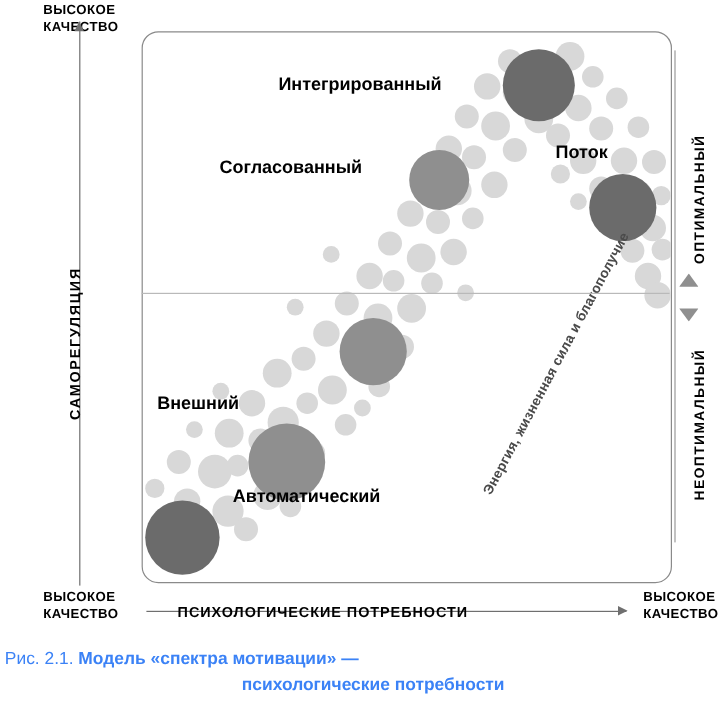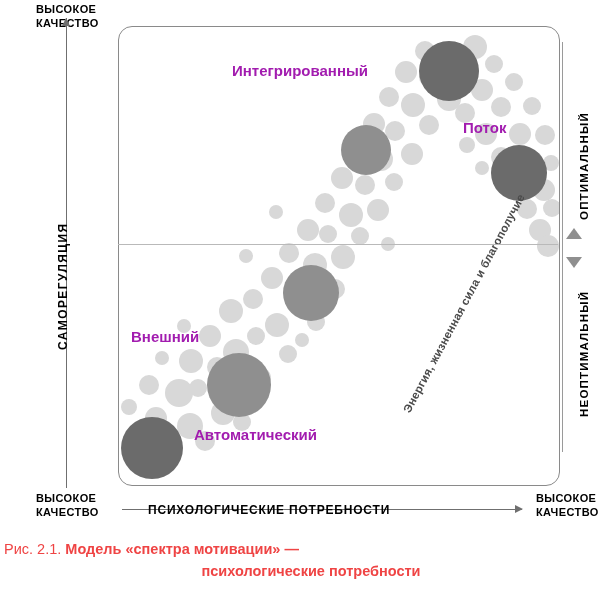--- a/index.html
+++ b/index.html
@@ -31,33 +31,33 @@
   
   .cloud{position:absolute;left:0;top:0;width:440px;height:458px;}
   .dot{position:absolute;border-radius:50%;background:#d8d8d8;}
 
   
   .bub{position:absolute;border-radius:50%;background:#6f6f6f;box-shadow:0 0 0 0 transparent;}
   .bub.dark{background:#6b6b6b;}
   .bub.mid{background:#8f8f8f;}
 
   
-  .blabel{position:absolute;font-size:15px;font-weight:700;color:#a21caf;white-space:nowrap;}
+  .blabel{position:absolute;font-size:15px;font-weight:700;color:#000000;white-space:nowrap;}
 
   
   .diag{position:absolute;font-size:11.5px;font-weight:700;color:#4a4a4a;white-space:nowrap;
         transform-origin:0 0;transform:rotate(-62deg);letter-spacing:.2px;}
 
   
   .rlabel{position:absolute;font-size:11.5px;font-weight:700;letter-spacing:1.2px;white-space:nowrap;transform-origin:0 0;transform:rotate(-90deg);}
   .rdiv{position:absolute;left:562px;top:42px;width:1px;height:410px;background:#9a9a9a;}
   .updown{position:absolute;left:566px;top:228px;width:16px;height:40px;}
 
   
-  .caption{position:absolute;left:4px;top:538px;width:592px;font-size:14.5px;line-height:22px;color:#ef4444;}
+  .caption{position:absolute;left:4px;top:538px;width:592px;font-size:14.5px;line-height:22px;color:#3b82f6;}
   .caption .lead{font-weight:400;}
   .caption .bold{font-weight:700;}
   .caption .line2{display:block;text-align:center;font-weight:700;margin-left:22px;}
 </style>
 </head>
 <body>
 
 <div class="stage">
 
   <div class="axis-top">
@@ -172,23 +172,24 @@
     <div class="bub mid" style="left:222px;top:98px;width:50px;height:50px;"></div>
     <div class="bub dark" style="left:300px;top:14px;width:60px;height:60px;"></div>
     <div class="bub dark" style="left:372px;top:118px;width:56px;height:56px;"></div>
 
     <div class="diag" style="left:282px;top:382px;">Энергия, жизненная сила и благополучие</div>
   </div>
 
   <div class="midline"></div>
 
   <div class="blabel" style="left:232px;top:62px;">Интегрированный</div>
+  <div class="blabel" style="left:183px;top:131px;">Согласованный</div>
   <div class="blabel" style="left:463px;top:119px;">Поток</div>
   <div class="blabel" style="left:131px;top:328px;">Внешний</div>
-  <div class="blabel" style="left:194px;top:426px;">Автоматический</div>
+  <div class="blabel" style="left:194px;top:405px;">Автоматический</div>
 
   <div class="rdiv"></div>
   <div class="updown">
     <svg width="16" height="40" viewBox="0 0 16 40" aria-hidden="true">
       <polygon points="8,0 16,11 0,11" fill="#8f8f8f"></polygon>
       <polygon points="8,40 16,29 0,29" fill="#8f8f8f"></polygon>
     </svg>
   </div>
   <div class="rlabel" style="left:578px;top:220px;">ОПТИМАЛЬНЫЙ</div>
   <div class="rlabel" style="left:578px;top:417px;">НЕОПТИМАЛЬНЫЙ</div>

